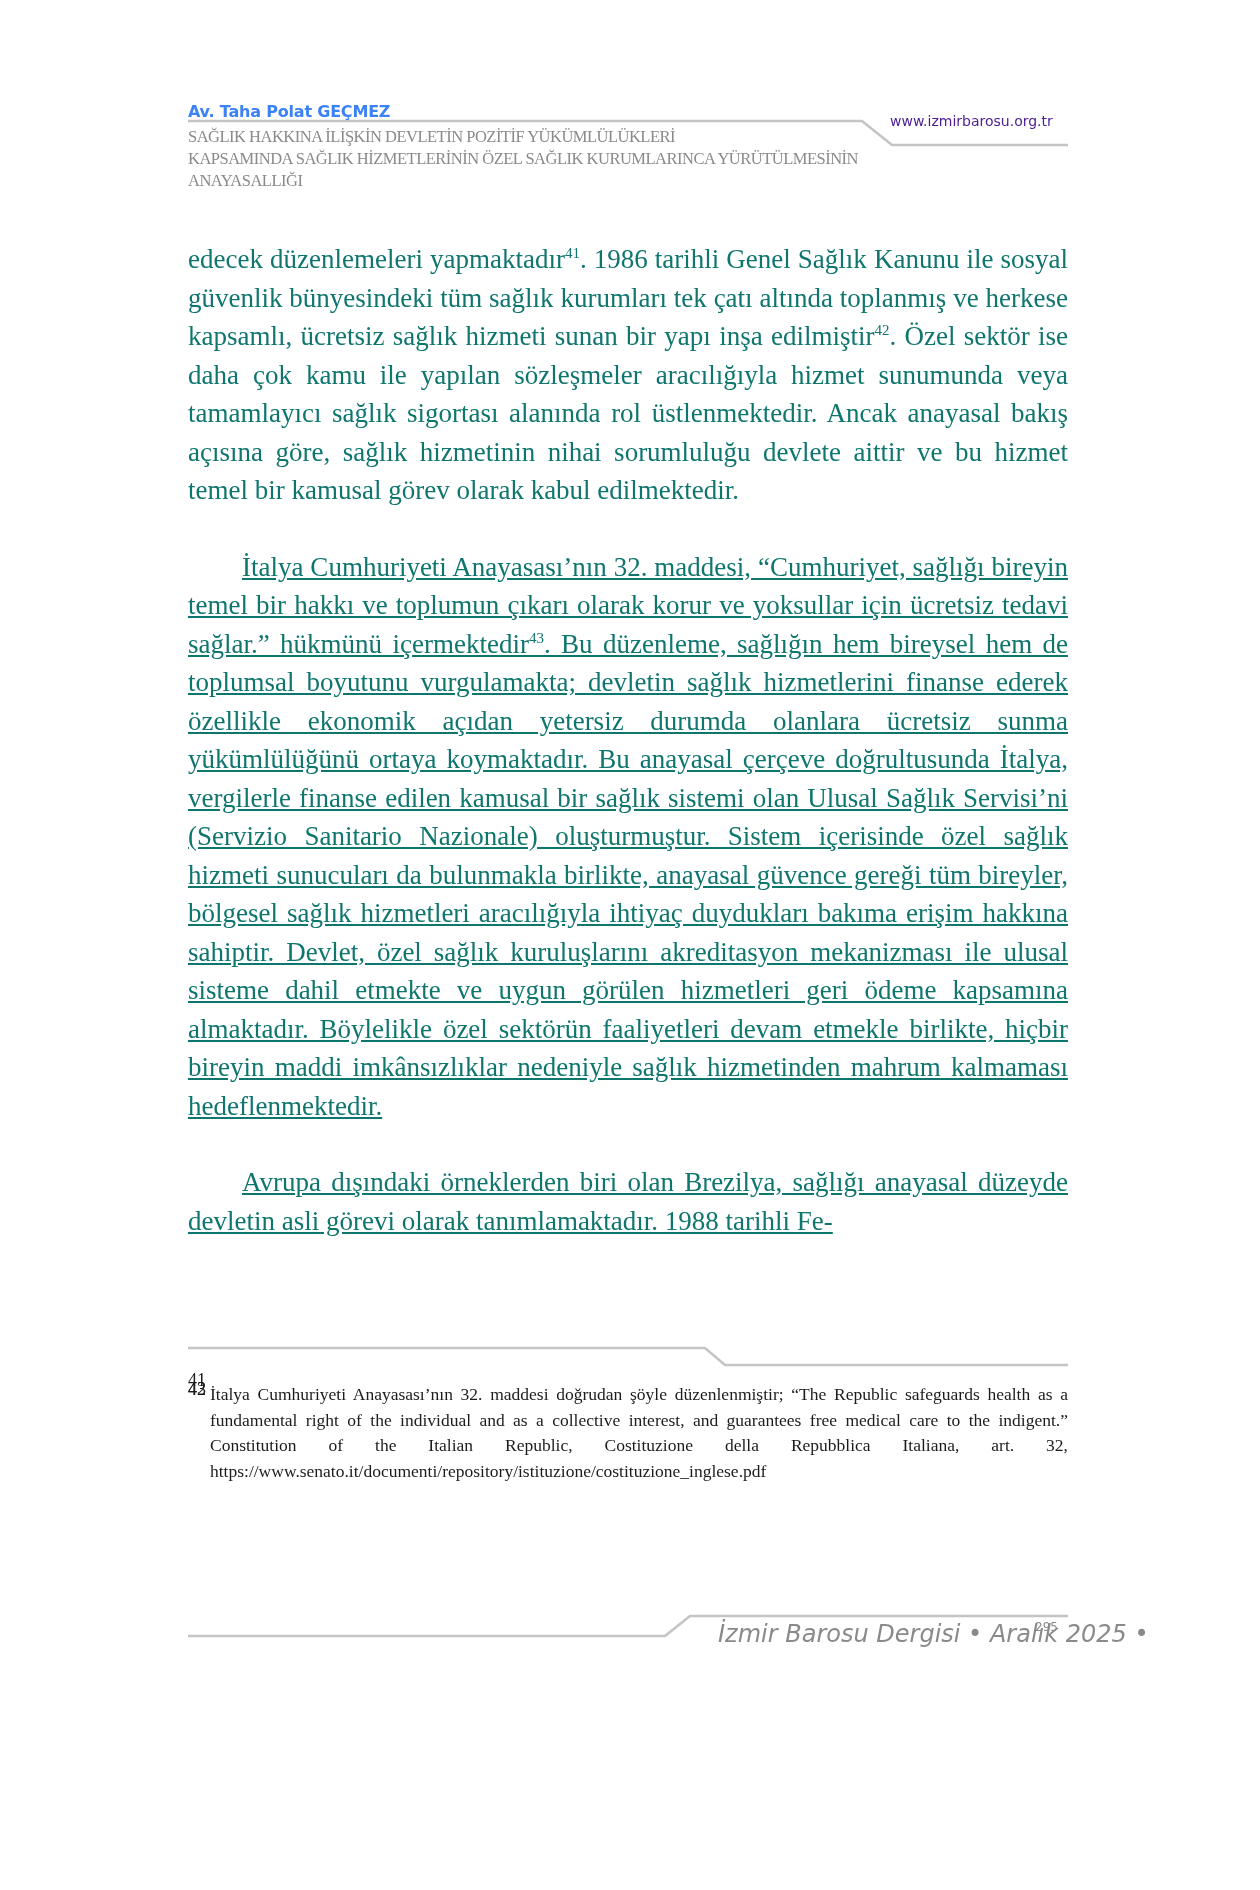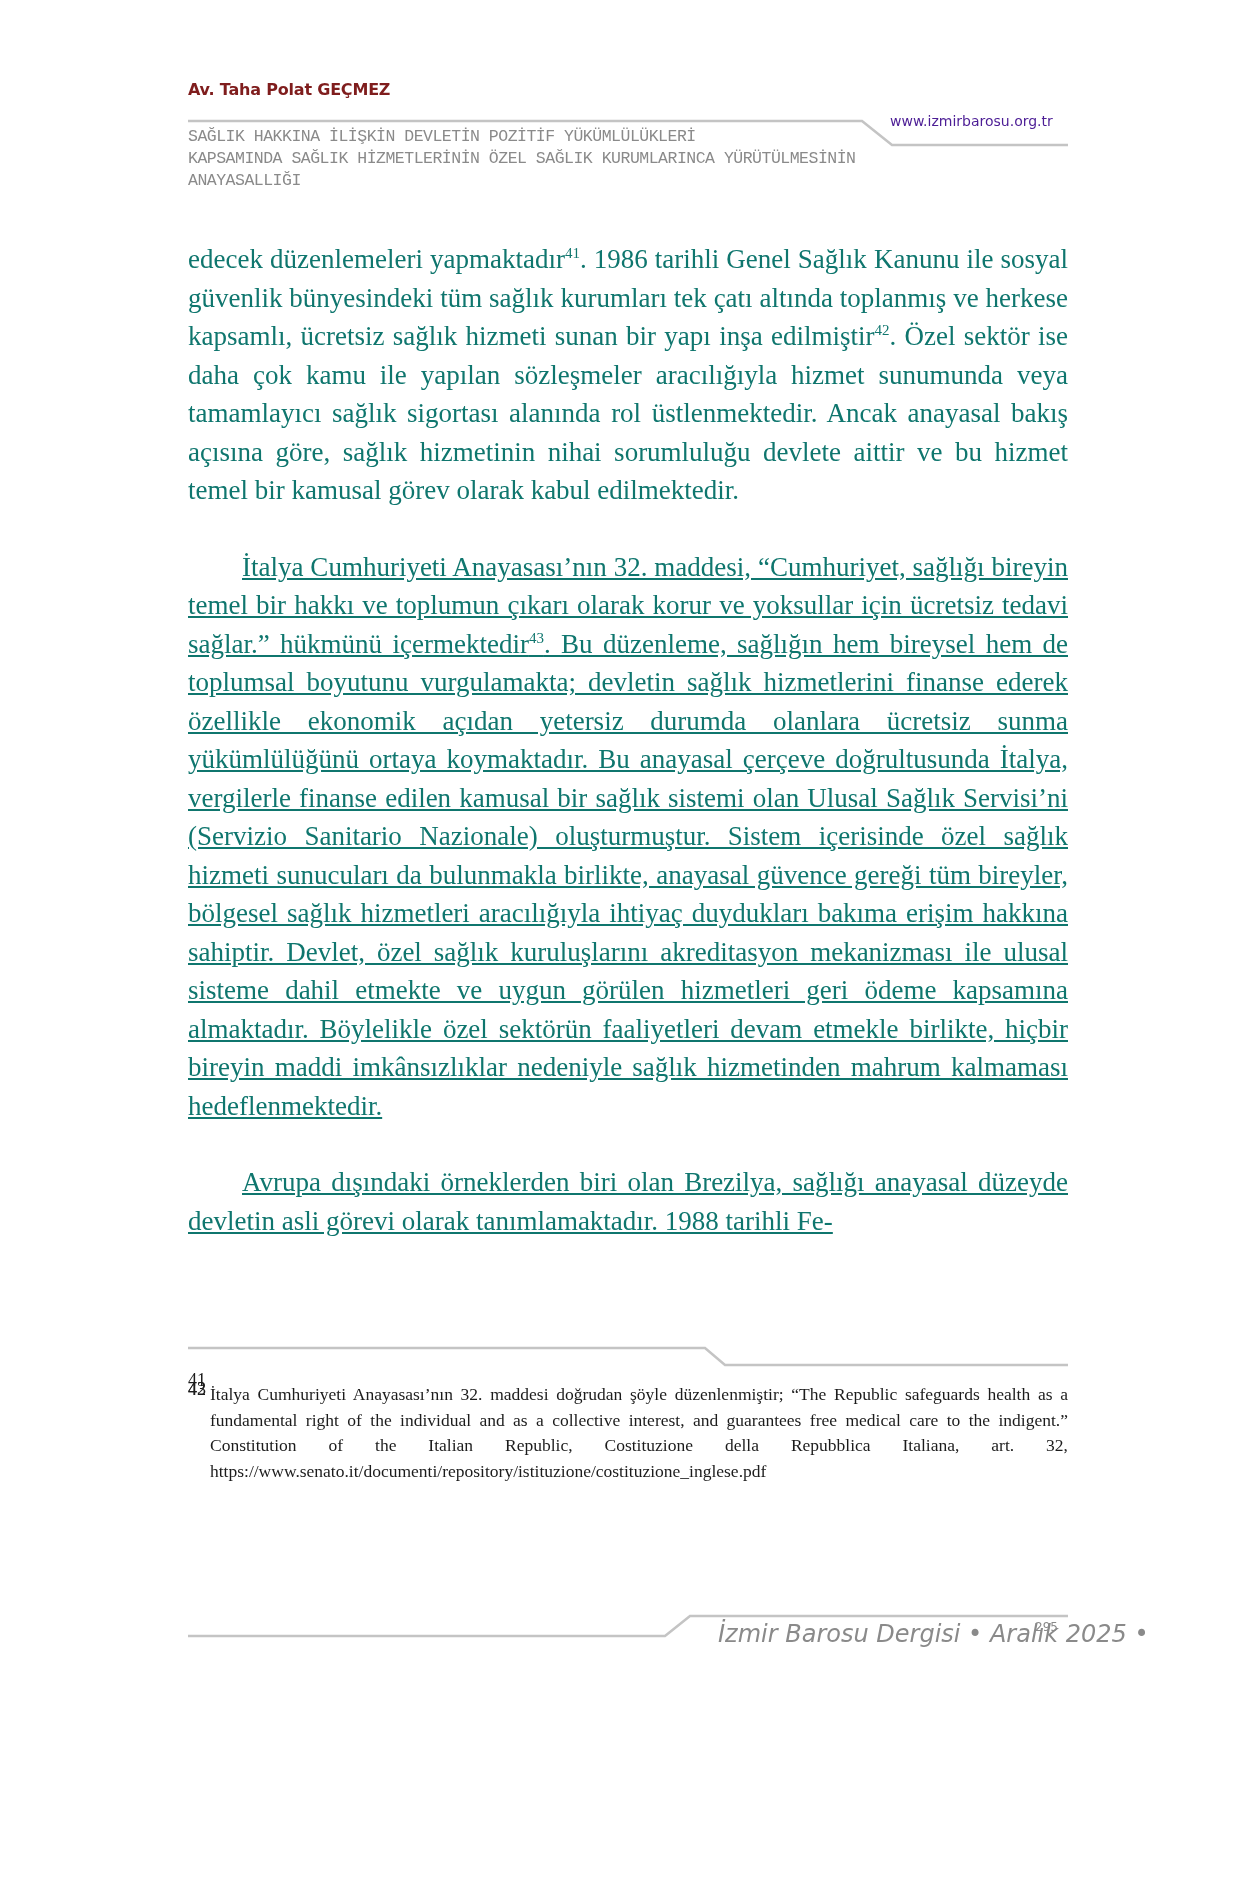--- a/index.html
+++ b/index.html
@@ -1,23 +1,23 @@
 <!DOCTYPE html>
 <html><head>
 <meta charset="utf-8">
 <style>
   html, body { margin: 0; padding: 0; background: #ffffff; }
   body { width: 1260px; height: 1890px; position: relative; overflow: hidden; }
   .page { position: absolute; left: 0; top: 0; width: 1260px; height: 1890px; background: #fff; }
 
   
-  .hdr-author { position: absolute; left: 188px; top: 80px; font-family: "DejaVu Sans", sans-serif; font-weight: bold; font-size: 16px; color: #7f1d1d; letter-spacing: -0.2px; }
+  .hdr-author { position: absolute; left: 188px; top: 102px; font-family: "DejaVu Sans", sans-serif; font-weight: bold; font-size: 16px; color: #3b82f6; letter-spacing: -0.2px; }
   .hdr-rule { position: absolute; left: 0; top: 0; width: 1260px; height: 1890px; pointer-events: none; }
   .hdr-url { position: absolute; left: 890px; top: 113px; font-family: "DejaVu Sans", sans-serif; font-size: 14px; color: #4c1d95; }
-  .hdr-title { position: absolute; left: 188px; top: 126px; width: 870px; font-family: Liberation Mono, monospace; font-size: 16.5px; line-height: 22px; color: #8a8a8a; letter-spacing: -0.5px; }
+  .hdr-title { position: absolute; left: 188px; top: 126px; width: 870px; font-family: Liberation Serif, serif; font-size: 16.5px; line-height: 22px; color: #8a8a8a; letter-spacing: -0.5px; }
   .hdr-title div { white-space: nowrap; }
 
   
   .body { position: absolute; left: 188px; top: 240px; width: 880px; font-family: "Liberation Serif", serif; font-size: 27px; line-height: 38.5px; color: #0f766e; text-align: justify; }
   .body p { margin: 0; }
   .body p + p { margin-top: 38px; text-decoration: underline; }
   .body p.indent { text-indent: 54px; }
   .body sup { font-size: 15px; line-height: 0; vertical-align: super; }
 
   

